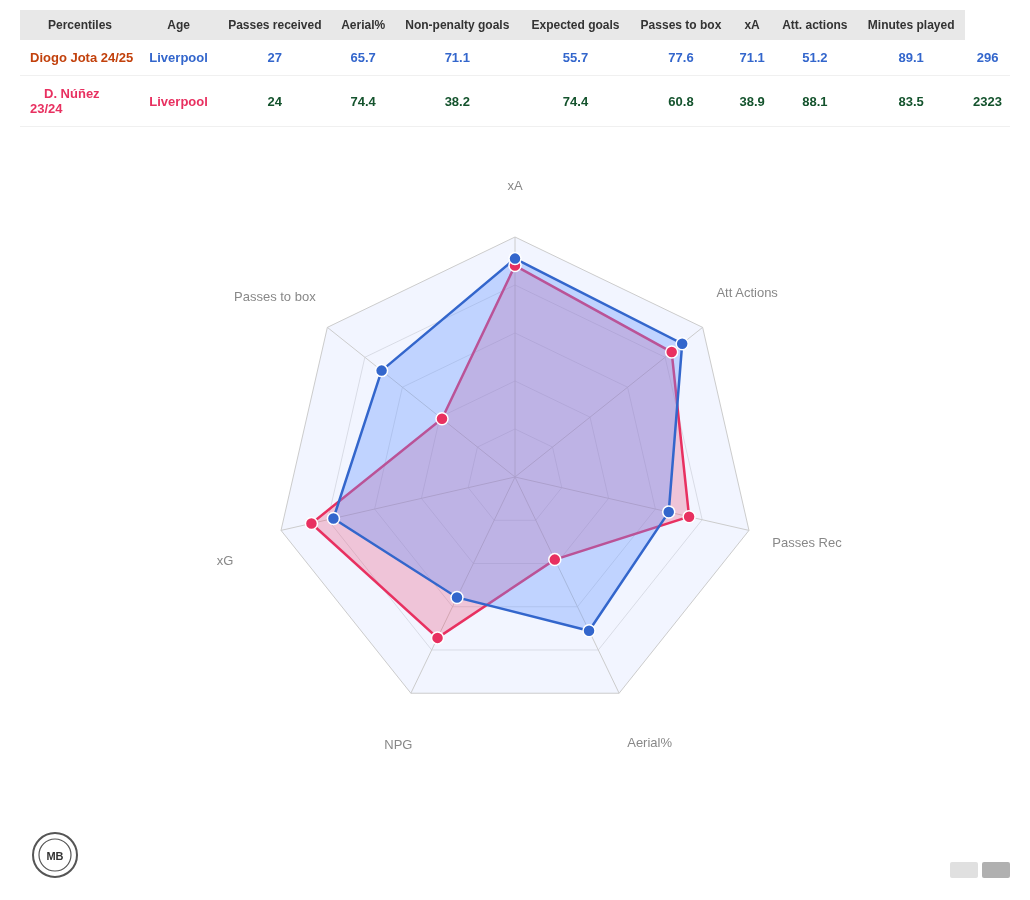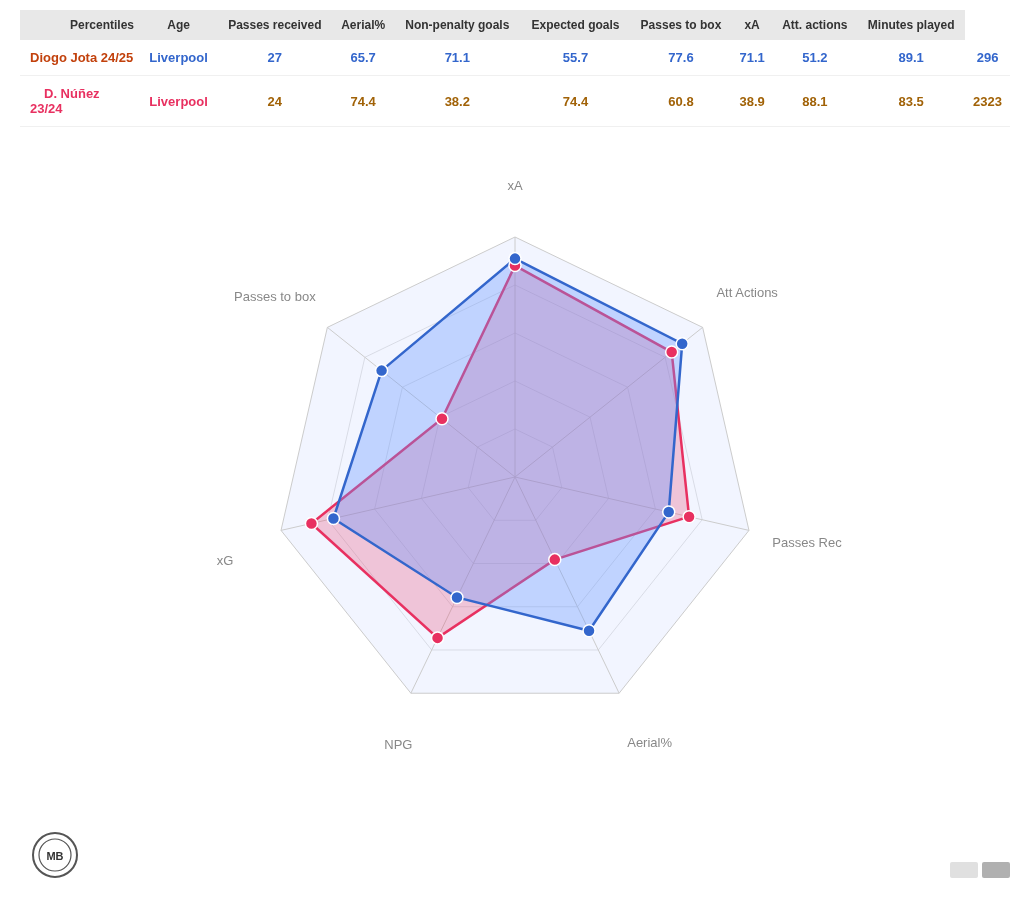--- a/index.html
+++ b/index.html
@@ -30,21 +30,21 @@
 
     thead th {
       padding: 8px 6px;
       text-align: center;
       font-weight: 600;
       color: #333;
       font-size: 12px;
     }
 
     thead th:first-child {
-      text-align: right;
+      text-align: center;
       padding-left: 6px;
       width: 120px;
       margin-top: 7px;
     }
 
     tbody tr {
       border-bottom: 1px solid #f0f0f0;
     }
 
     tbody td {
@@ -56,21 +56,21 @@
     tbody td:first-child {
       text-align: left;
       padding-left: 10px;
     }
 
     .player-blue { color: #c2410c; font-weight: 700; font-size: 13px; }
     .player-red  { color: #e83060; font-weight: 700; font-size: 13px; margin-left: 14px; }
     .team-blue   { color: #3366cc; font-weight: 600; }
     .team-red    { color: #e83060; font-weight: 600; }
     .val-blue    { color: #3366cc; font-weight: 600; }
-    .val-red     { color: #a16207; font-weight: 600; }
+    .val-red     { color: #14532d; font-weight: 600; }
 
     
     .radar-container {
       width: 100%;
       display: flex;
       justify-content: center;
       align-items: center;
       padding-top: 10px;
     }
 

